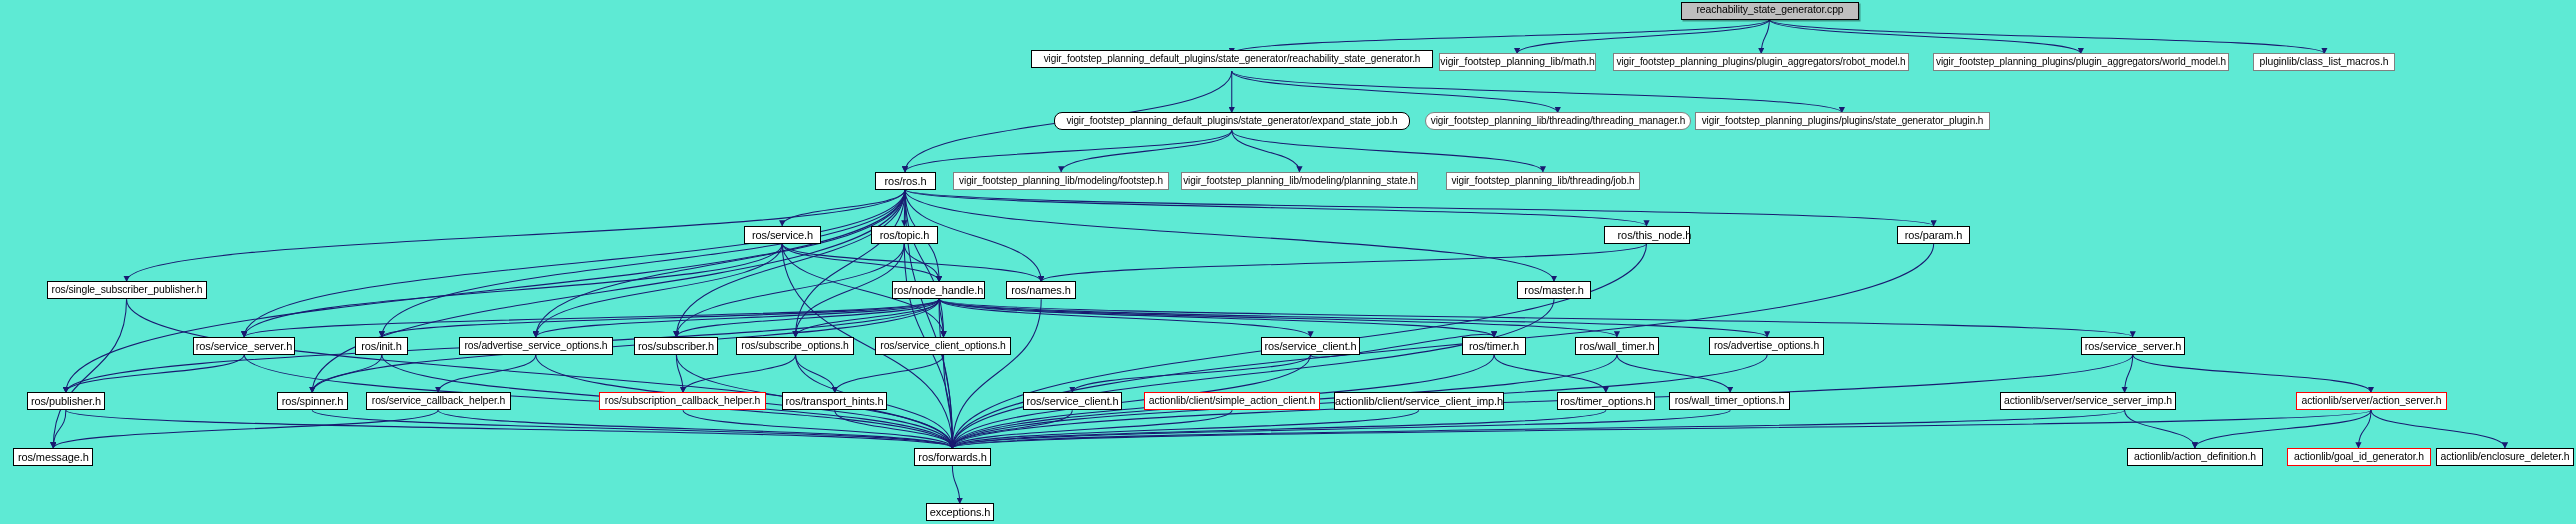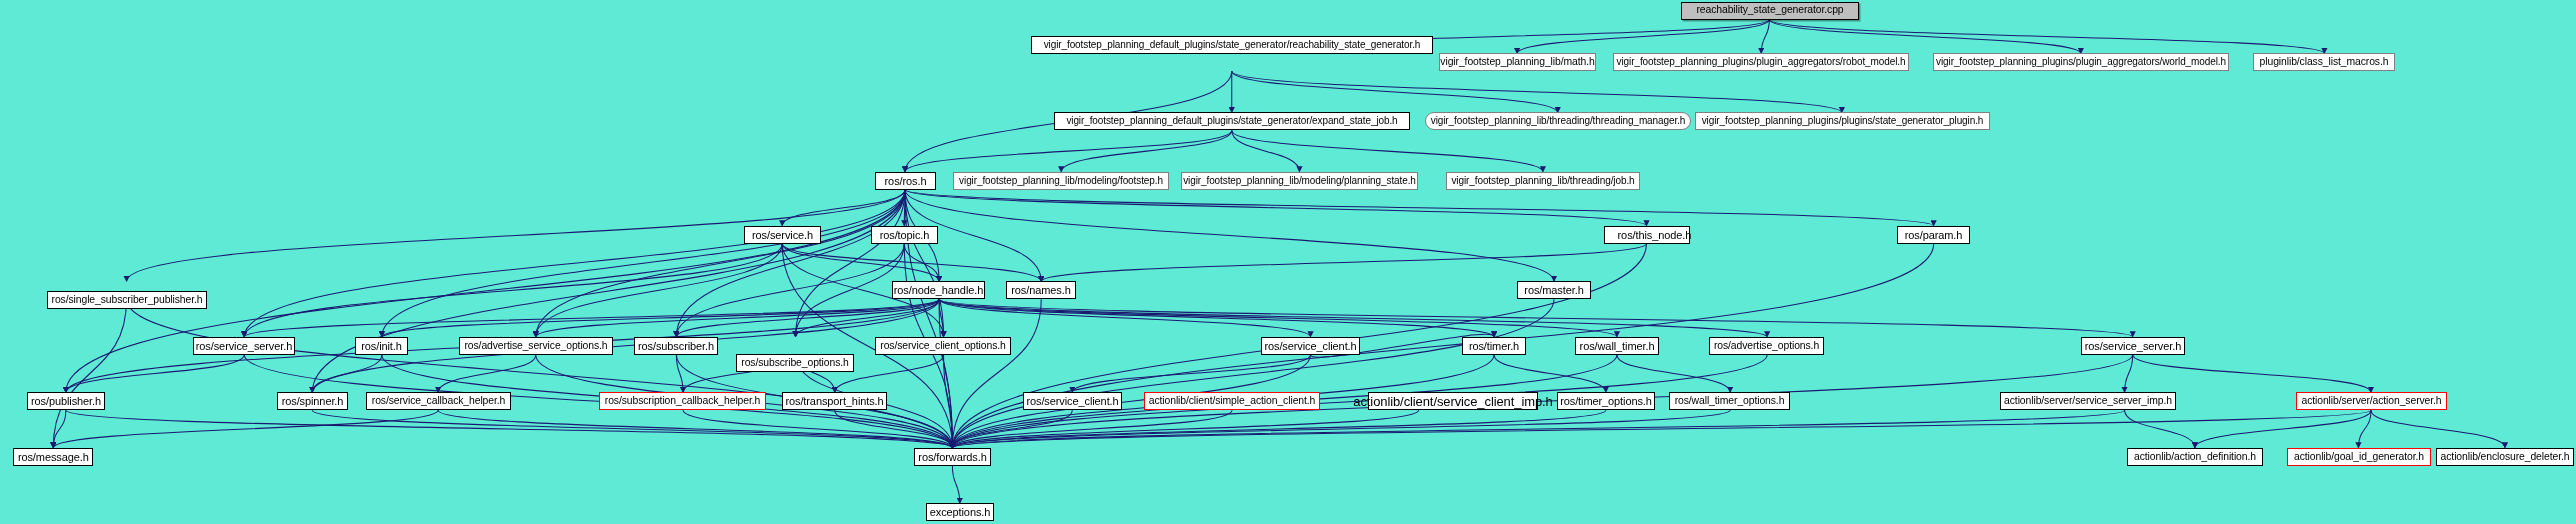--- a/index.html
+++ b/index.html
@@ -154,59 +154,59 @@
         <path d="M 2871 554 C 2871 582.05, 2966 576.95, 2966 605" marker-end="url(#arrow)"></path>
         <path d="M 3204 554 C 3204 582.05, 1287 576.95, 1287 605" marker-end="url(#arrow)"></path>
         <path d="M 3204 554 C 3204 582.05, 2966 576.95, 2966 605" marker-end="url(#arrow)"></path>
         <path d="M 3204 554 C 3204 582.05, 3187 576.95, 3187 605" marker-end="url(#arrow)"></path>
         <path d="M 3204 554 C 3204 582.05, 3385 576.95, 3385 605" marker-end="url(#arrow)"></path>
         <path d="M 1287 629 C 1287 657.05, 1297 651.95, 1297 680" marker-end="url(#arrow)"></path>
       </g>
   </svg>
   <div id="node-layer">
       <div class="node root" style="left: 1681px; top: 1.5px; width: 178px; font-size: 10.4px;">reachability_state_generator.cpp</div>
-      <div class="node black" style="left: 1031px; top: 36px; width: 402px; font-size: 10px; text-align: right;">vigir_footstep_planning_default_plugins/state_generator/reachability_state_generator.h</div>
+      <div class="node black" style="left: 1031px; top: 50px; width: 402px; font-size: 10px; text-align: right;">vigir_footstep_planning_default_plugins/state_generator/reachability_state_generator.h</div>
       <div class="node grey" style="left: 1439px; top: 53px; width: 157px; font-size: 10.4px;">vigir_footstep_planning_lib/math.h</div>
       <div class="node grey" style="left: 1613px; top: 53px; width: 296px; font-size: 10px;">vigir_footstep_planning_plugins/plugin_aggregators/robot_model.h</div>
       <div class="node grey" style="left: 1933px; top: 53px; width: 296px; font-size: 10px;">vigir_footstep_planning_plugins/plugin_aggregators/world_model.h</div>
       <div class="node grey" style="left: 2253px; top: 53px; width: 142px; font-size: 10.4px;">pluginlib/class_list_macros.h</div>
-      <div class="node black" style="left: 1054px; top: 112px; width: 356px; font-size: 10px;">vigir_footstep_planning_default_plugins/state_generator/expand_state_job.h</div>
+      <div class="node black" style="left: 1054px; top: 112px; width: 356px; font-size: 10px; border-radius: 8px;">vigir_footstep_planning_default_plugins/state_generator/expand_state_job.h</div>
       <div class="node grey" style="left: 1425px; top: 112px; width: 266px; font-size: 10px; border-radius: 9px;">vigir_footstep_planning_lib/threading/threading_manager.h</div>
       <div class="node grey" style="left: 1695px; top: 112px; width: 295px; font-size: 10px;">vigir_footstep_planning_plugins/plugins/state_generator_plugin.h</div>
       <div class="node black" style="left: 875px; top: 172px; width: 61px; font-size: 11px;">ros/ros.h</div>
       <div class="node grey" style="left: 953px; top: 172px; width: 216px; font-size: 10px;">vigir_footstep_planning_lib/modeling/footstep.h</div>
       <div class="node grey" style="left: 1181px; top: 172px; width: 237px; font-size: 10px;">vigir_footstep_planning_lib/modeling/planning_state.h</div>
       <div class="node grey" style="left: 1446px; top: 172px; width: 194px; font-size: 10px;">vigir_footstep_planning_lib/threading/job.h</div>
       <div class="node black" style="left: 744px; top: 226px; width: 77px; font-size: 11px;">ros/service.h</div>
       <div class="node black" style="left: 871px; top: 226px; width: 67px; font-size: 11px;">ros/topic.h</div>
       <div class="node black" style="left: 1604px; top: 226px; width: 86px; font-size: 11px; padding-left: 20px;">ros/this_node.h</div>
       <div class="node black" style="left: 1897px; top: 226px; width: 73px; font-size: 11px;">ros/param.h</div>
-      <div class="node black" style="left: 47px; top: 281px; width: 160px; font-size: 10.4px; margin-top: 10px;">ros/single_subscriber_publisher.h</div>
+      <div class="node black" style="left: 47px; top: 281px; width: 160px; font-size: 10.4px;">ros/single_subscriber_publisher.h</div>
       <div class="node black" style="left: 892px; top: 281px; width: 93px; font-size: 11px;">ros/node_handle.h</div>
       <div class="node black" style="left: 1006px; top: 281px; width: 70px; font-size: 11px;">ros/names.h</div>
       <div class="node black" style="left: 1517px; top: 281px; width: 74px; font-size: 11px;">ros/master.h</div>
       <div class="node black" style="left: 193px; top: 337px; width: 102px; font-size: 11px;">ros/service_server.h</div>
       <div class="node black" style="left: 355px; top: 337px; width: 53px; font-size: 11px;">ros/init.h</div>
       <div class="node black" style="left: 459px; top: 337px; width: 154px; font-size: 10.4px;">ros/advertise_service_options.h</div>
       <div class="node black" style="left: 634px; top: 337px; width: 84px; font-size: 11px;">ros/subscriber.h</div>
-      <div class="node black" style="left: 736px; top: 354px; width: 118px; font-size: 10.4px;">ros/subscribe_options.h</div>
+      <div class="node black" style="left: 736px; top: 337px; width: 118px; font-size: 10.4px;">ros/subscribe_options.h</div>
       <div class="node black" style="left: 875px; top: 337px; width: 136px; font-size: 10.4px;">ros/service_client_options.h</div>
       <div class="node black" style="left: 1261px; top: 337px; width: 99px; font-size: 11px;">ros/service_client.h</div>
       <div class="node black" style="left: 1462px; top: 337px; width: 64px; font-size: 11px;">ros/timer.h</div>
       <div class="node black" style="left: 1575px; top: 337px; width: 84px; font-size: 11px;">ros/wall_timer.h</div>
       <div class="node black" style="left: 1709px; top: 337px; width: 115px; font-size: 10.4px;">ros/advertise_options.h</div>
       <div class="node black" style="left: 2081px; top: 337px; width: 104px; font-size: 11px;">ros/service_server.h</div>
       <div class="node black" style="left: 27px; top: 392px; width: 78px; font-size: 11px;">ros/publisher.h</div>
       <div class="node black" style="left: 277px; top: 392px; width: 71px; font-size: 11px;">ros/spinner.h</div>
       <div class="node black" style="left: 366px; top: 392px; width: 145px; font-size: 10.4px;">ros/service_callback_helper.h</div>
       <div class="node red" style="left: 599px; top: 392px; width: 167px; font-size: 10.4px;">ros/subscription_callback_helper.h</div>
       <div class="node black" style="left: 782px; top: 392px; width: 105px; font-size: 11px;">ros/transport_hints.h</div>
       <div class="node black" style="left: 1023px; top: 392px; width: 99px; font-size: 11px;">ros/service_client.h</div>
       <div class="node red" style="left: 1144px; top: 392px; width: 176px; font-size: 10.4px; text-align: center;">actionlib/client/simple_action_client.h</div>
-      <div class="node black" style="left: 1368px; top: 392px; width: 170px; font-size: 13px;">actionlib/client/service_client_imp.h</div>
+      <div class="node black" style="left: 1334px; top: 392px; width: 170px; font-size: 11px;">actionlib/client/service_client_imp.h</div>
       <div class="node black" style="left: 1557px; top: 392px; width: 98px; font-size: 11px;">ros/timer_options.h</div>
       <div class="node black" style="left: 1669px; top: 392px; width: 121px; font-size: 10.4px;">ros/wall_timer_options.h</div>
       <div class="node black" style="left: 2000px; top: 392px; width: 176px; font-size: 10.4px;">actionlib/server/service_server_imp.h</div>
       <div class="node red" style="left: 2296px; top: 392px; width: 151px; font-size: 10.4px;">actionlib/server/action_server.h</div>
       <div class="node black" style="left: 914px; top: 448px; width: 77px; font-size: 11px;">ros/forwards.h</div>
       <div class="node black" style="left: 13.3px; top: 448px; width: 80px; font-size: 11px;">ros/message.h</div>
       <div class="node black" style="left: 2127px; top: 448px; width: 136px; font-size: 10.4px;">actionlib/action_definition.h</div>
       <div class="node red" style="left: 2287px; top: 448px; width: 144px; font-size: 10.4px;">actionlib/goal_id_generator.h</div>
       <div class="node black" style="left: 2436px; top: 448px; width: 138px; font-size: 10.4px;">actionlib/enclosure_deleter.h</div>
       <div class="node black" style="left: 926px; top: 503px; width: 68px; font-size: 11px;">exceptions.h</div>

